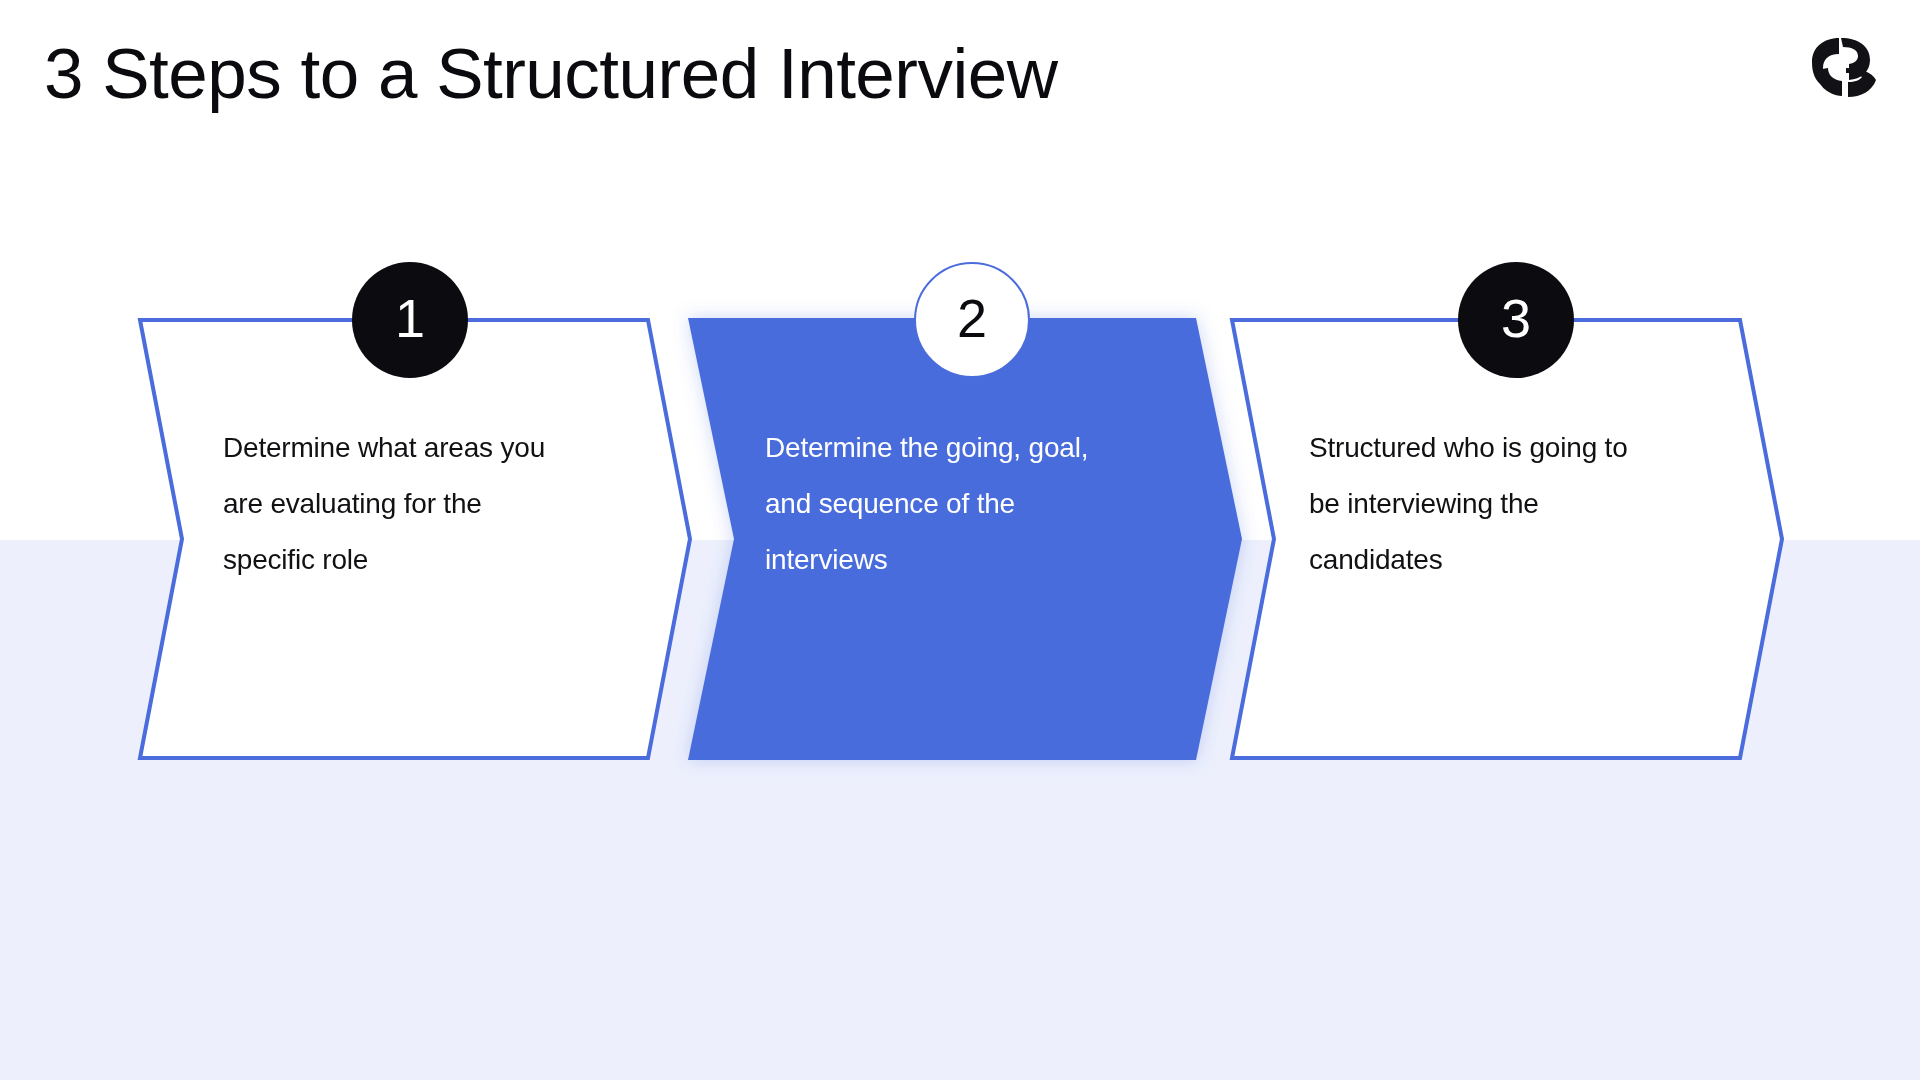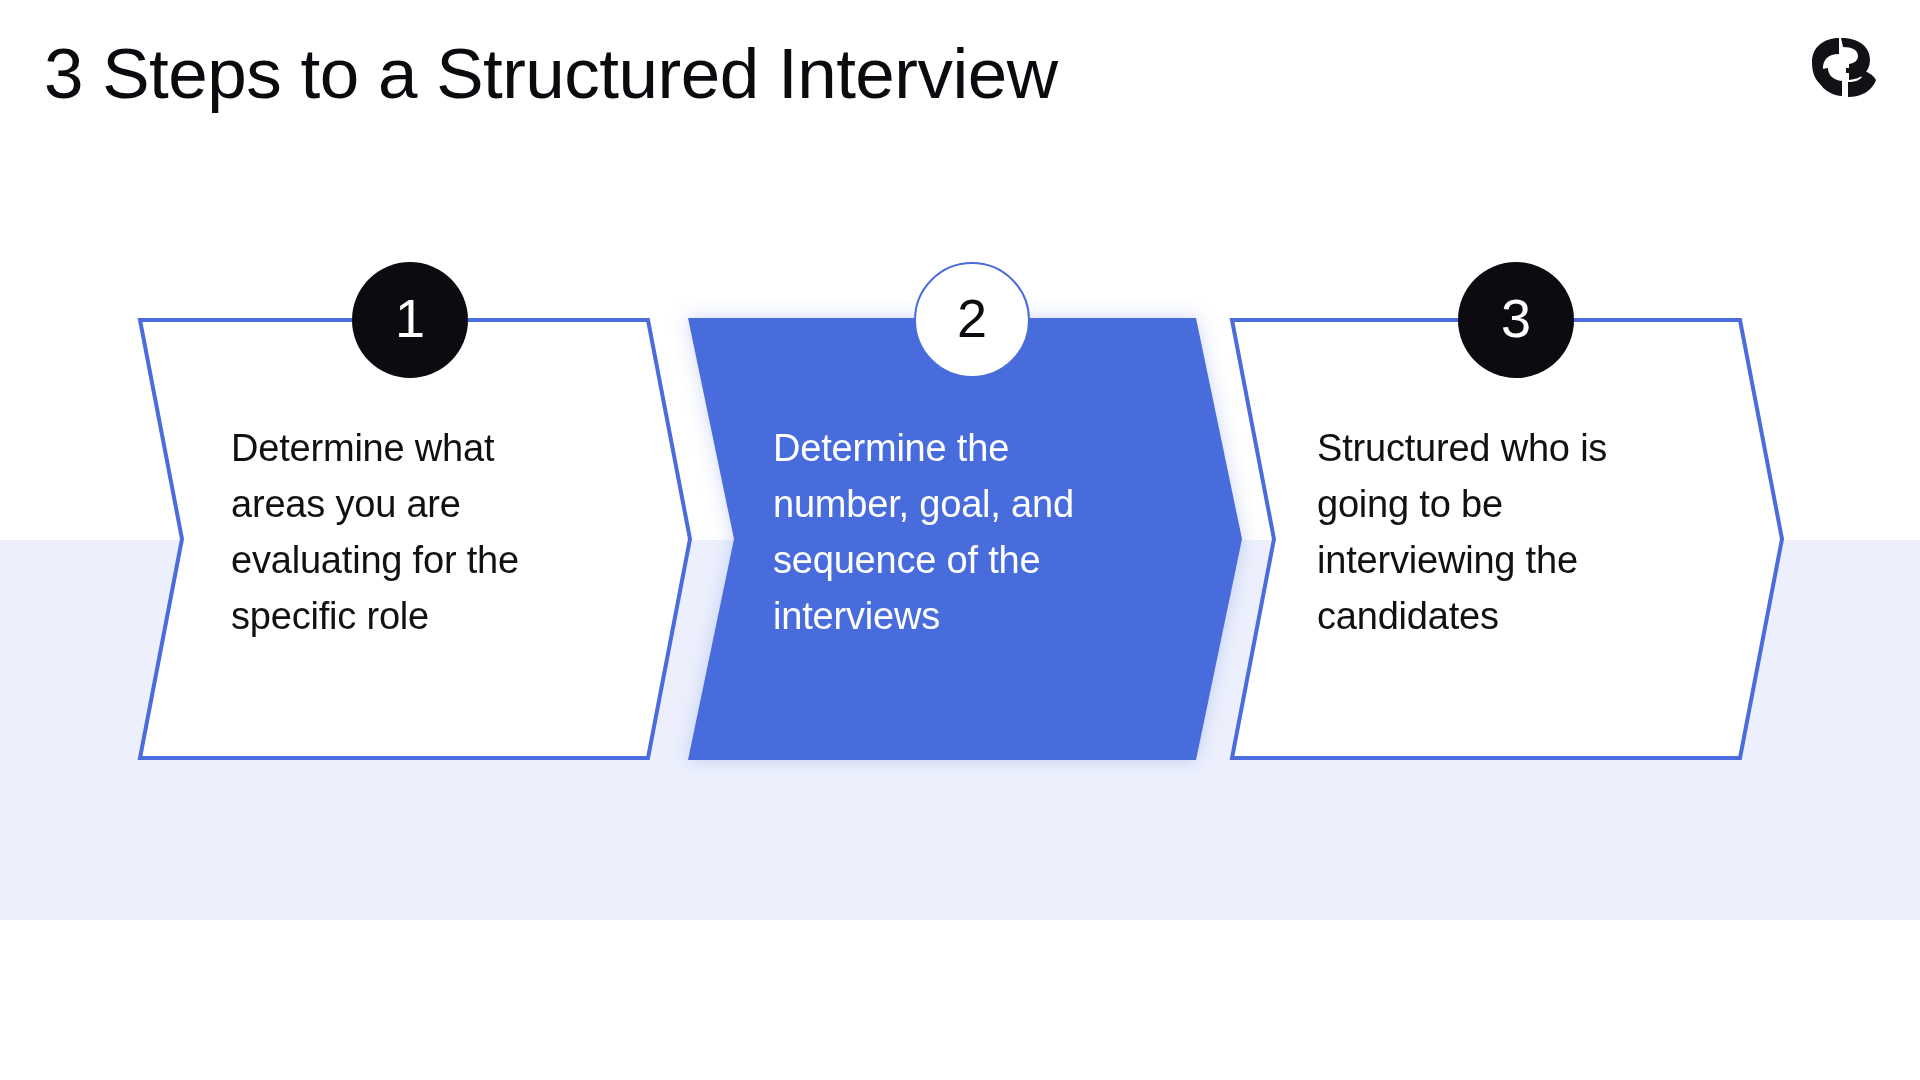--- a/index.html
+++ b/index.html
@@ -5,21 +5,21 @@
 <style>
   html, body {
     margin: 0;
     padding: 0;
     background: #ffffff;
   }
 
   #slide {
     position: relative;
     width: 1920px;
-    height: 920px;
+    height: 1080px;
     overflow: hidden;
     background: #737373;
     font-family: "Liberation Sans", "DejaVu Sans", sans-serif;
     -webkit-font-smoothing: antialiased;
   }
 
   
   .bg-top {
     position: absolute;
     left: 0; top: 0;
@@ -81,26 +81,25 @@
   }
 
   .card-1 { left: 130px; width: 580px; }
   .card-2 { left: 680px; width: 580px; }
   .card-3 { left: 1222px; width: 580px; }
 
   .card-text {
     position: absolute;
     top: 104px;
     width: 330px;
-    font-size: 38px;
+    font-size: 28px;
     line-height: 56px;
     font-weight: 400;
     letter-spacing: -0.2px;
     white-space: pre-line;
-    margin-left: 8px;
   }
   .card-1 .card-text { left: 93px; color: #111114; }
   .card-2 .card-text { left: 85px; color: #ffffff; }
   .card-3 .card-text { left: 87px; color: #111114; }
 
   
   .badge {
     position: absolute;
     top: 262px;
     width: 116px;
@@ -160,21 +159,21 @@
 
     <div class="card card-2">
       <svg class="card-svg" viewBox="0 0 580 446" preserveAspectRatio="none" xmlns="http://www.w3.org/2000/svg">
         <defs>
           <filter id="soft-shadow" x="-20%" y="-20%" width="140%" height="140%">
             <feDropShadow dx="0" dy="0" stdDeviation="9" flood-color="#4a6cdc" flood-opacity="0.28"></feDropShadow>
           </filter>
         </defs>
         <path d="M8 2 L516 2 L562 223 L516 444 L8 444 L54 223 Z" fill="#4a6cdc" filter="url(#soft-shadow)"></path>
       </svg>
-      <div class="card-text">Determine the number, goal, and sequence of the interviews</div>
+      <div class="card-text">Determine the going, goal, and sequence of the interviews</div>
     </div>
 
     <div class="card card-3">
       <svg class="card-svg" viewBox="0 0 580 446" preserveAspectRatio="none" xmlns="http://www.w3.org/2000/svg">
         <path d="M10 4 L518 4 L560 223 L518 442 L10 442 L52 223 Z" fill="#ffffff" stroke="#4a6cdc" stroke-width="4" stroke-linejoin="miter"></path>
       </svg>
       <div class="card-text">Structured who is going to be interviewing the candidates</div>
     </div>
 
     <div class="badge badge-dark badge-1">

